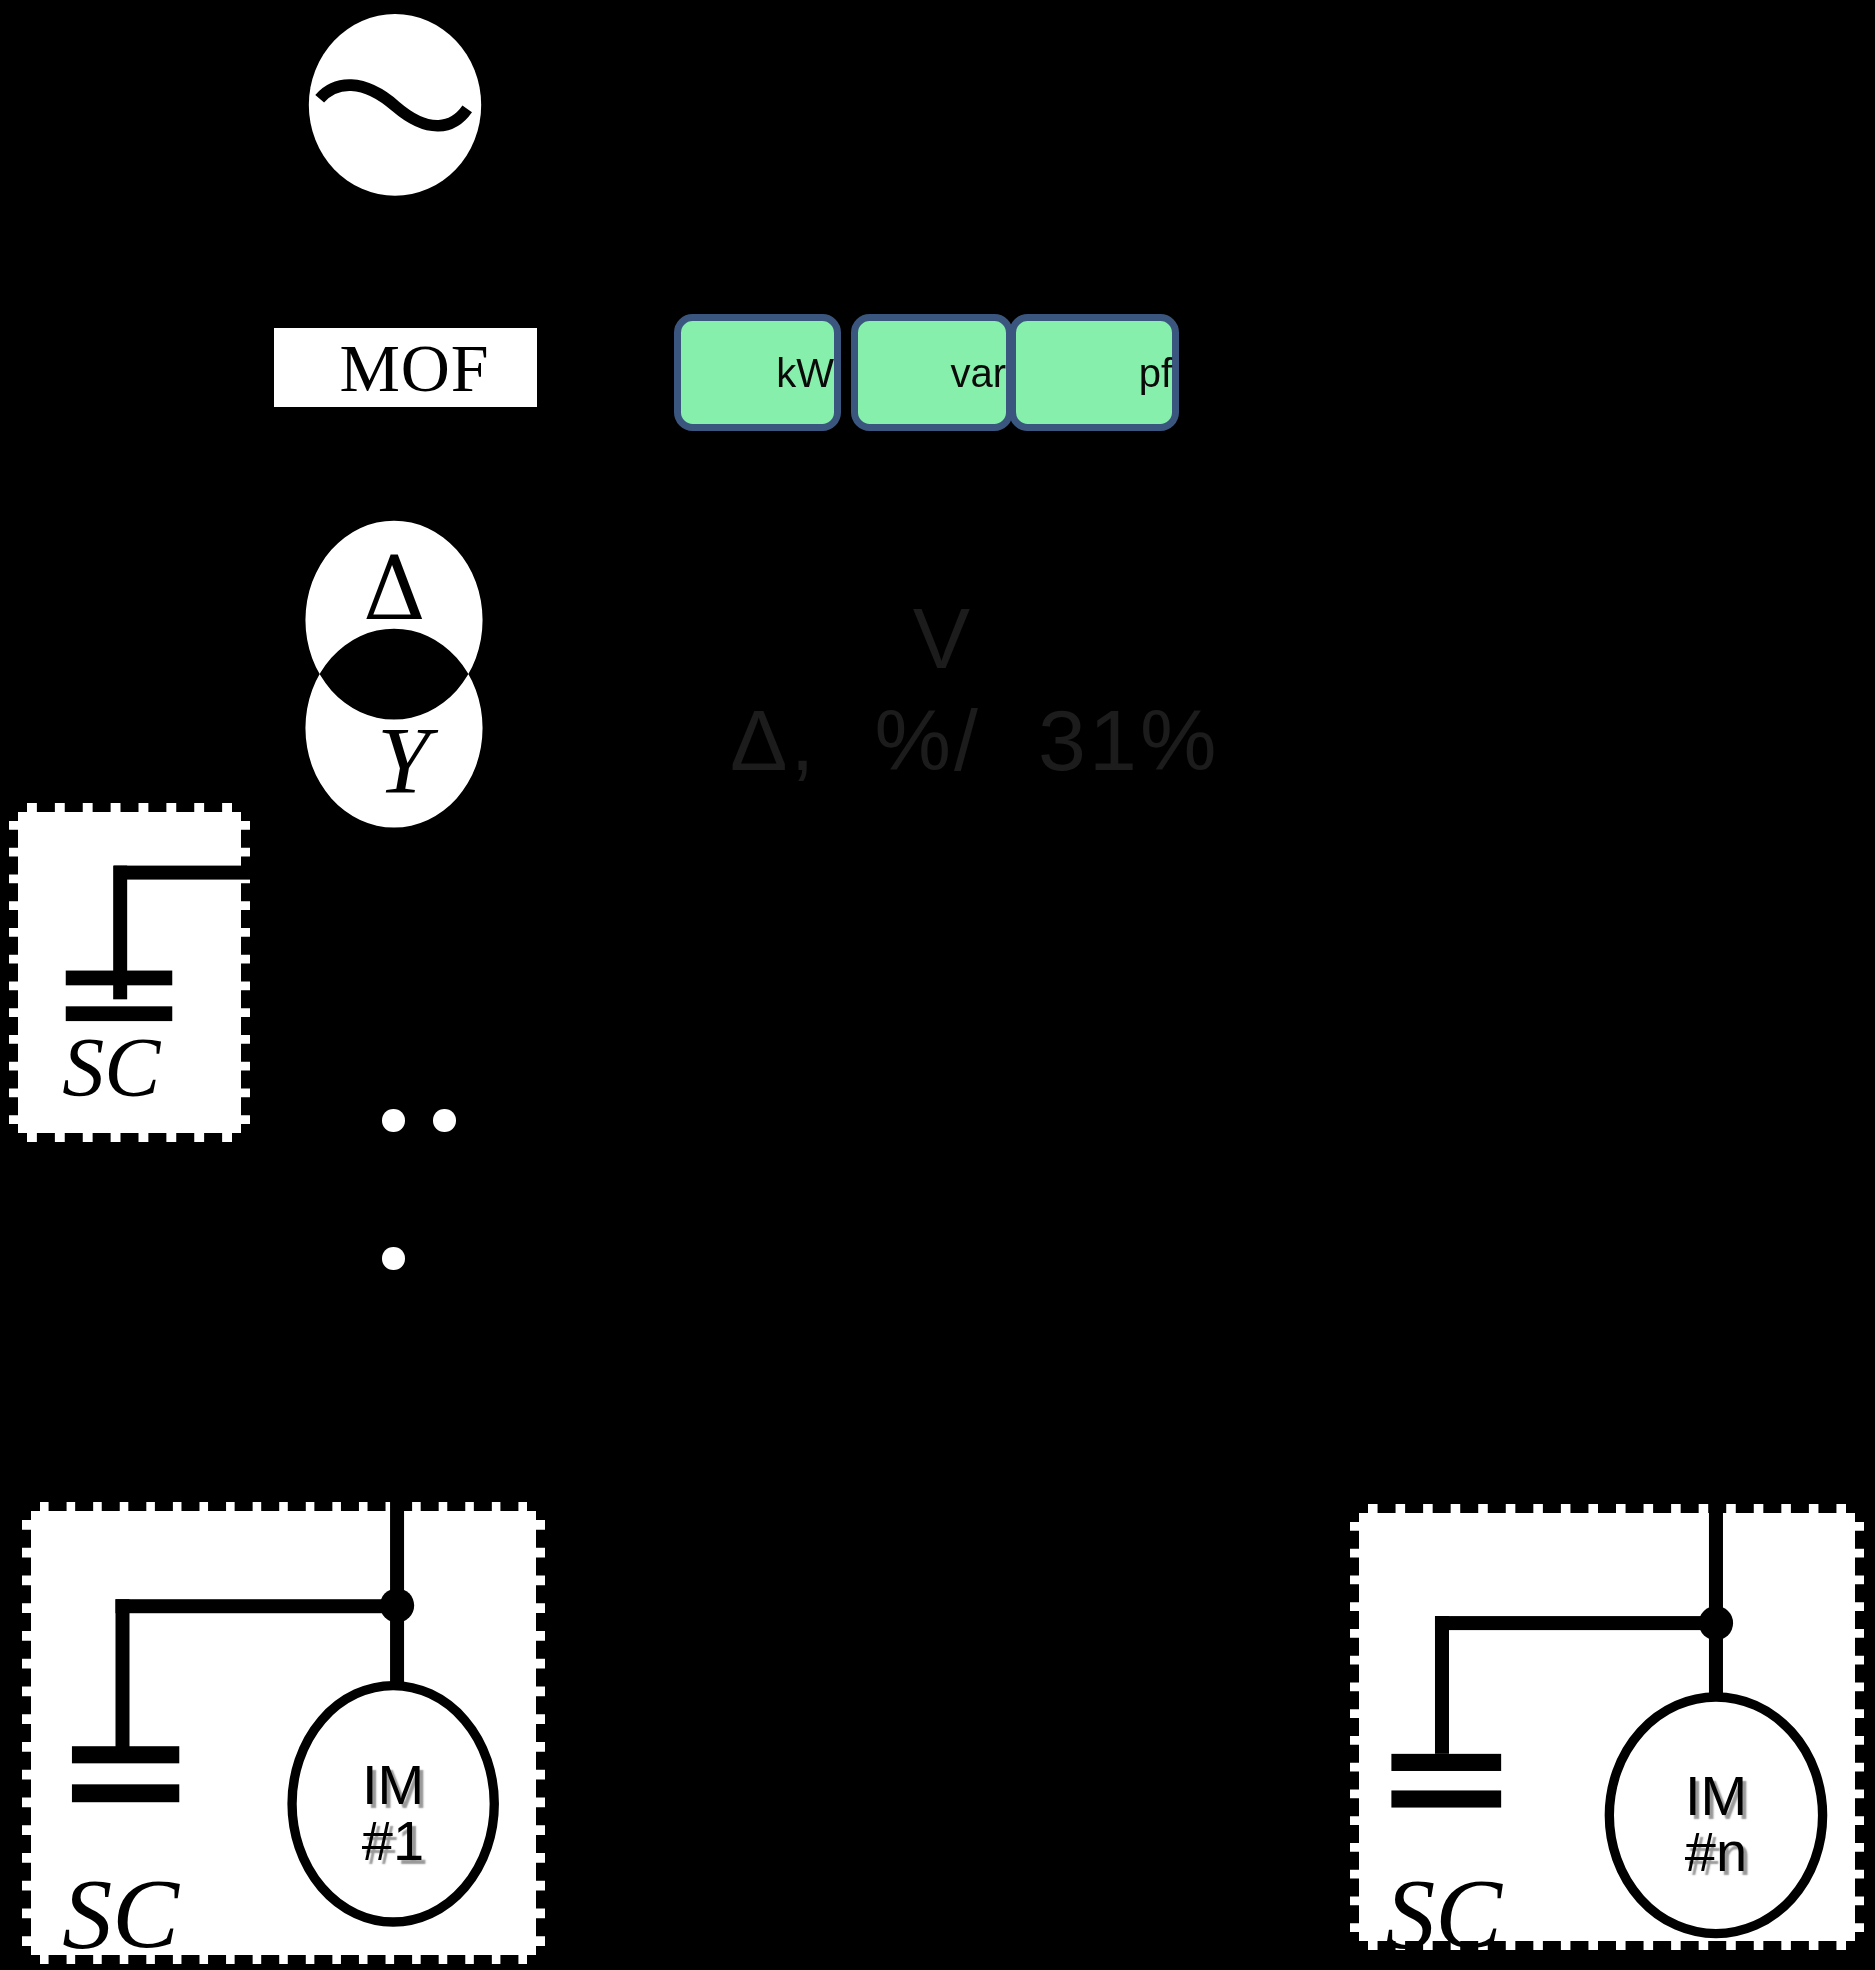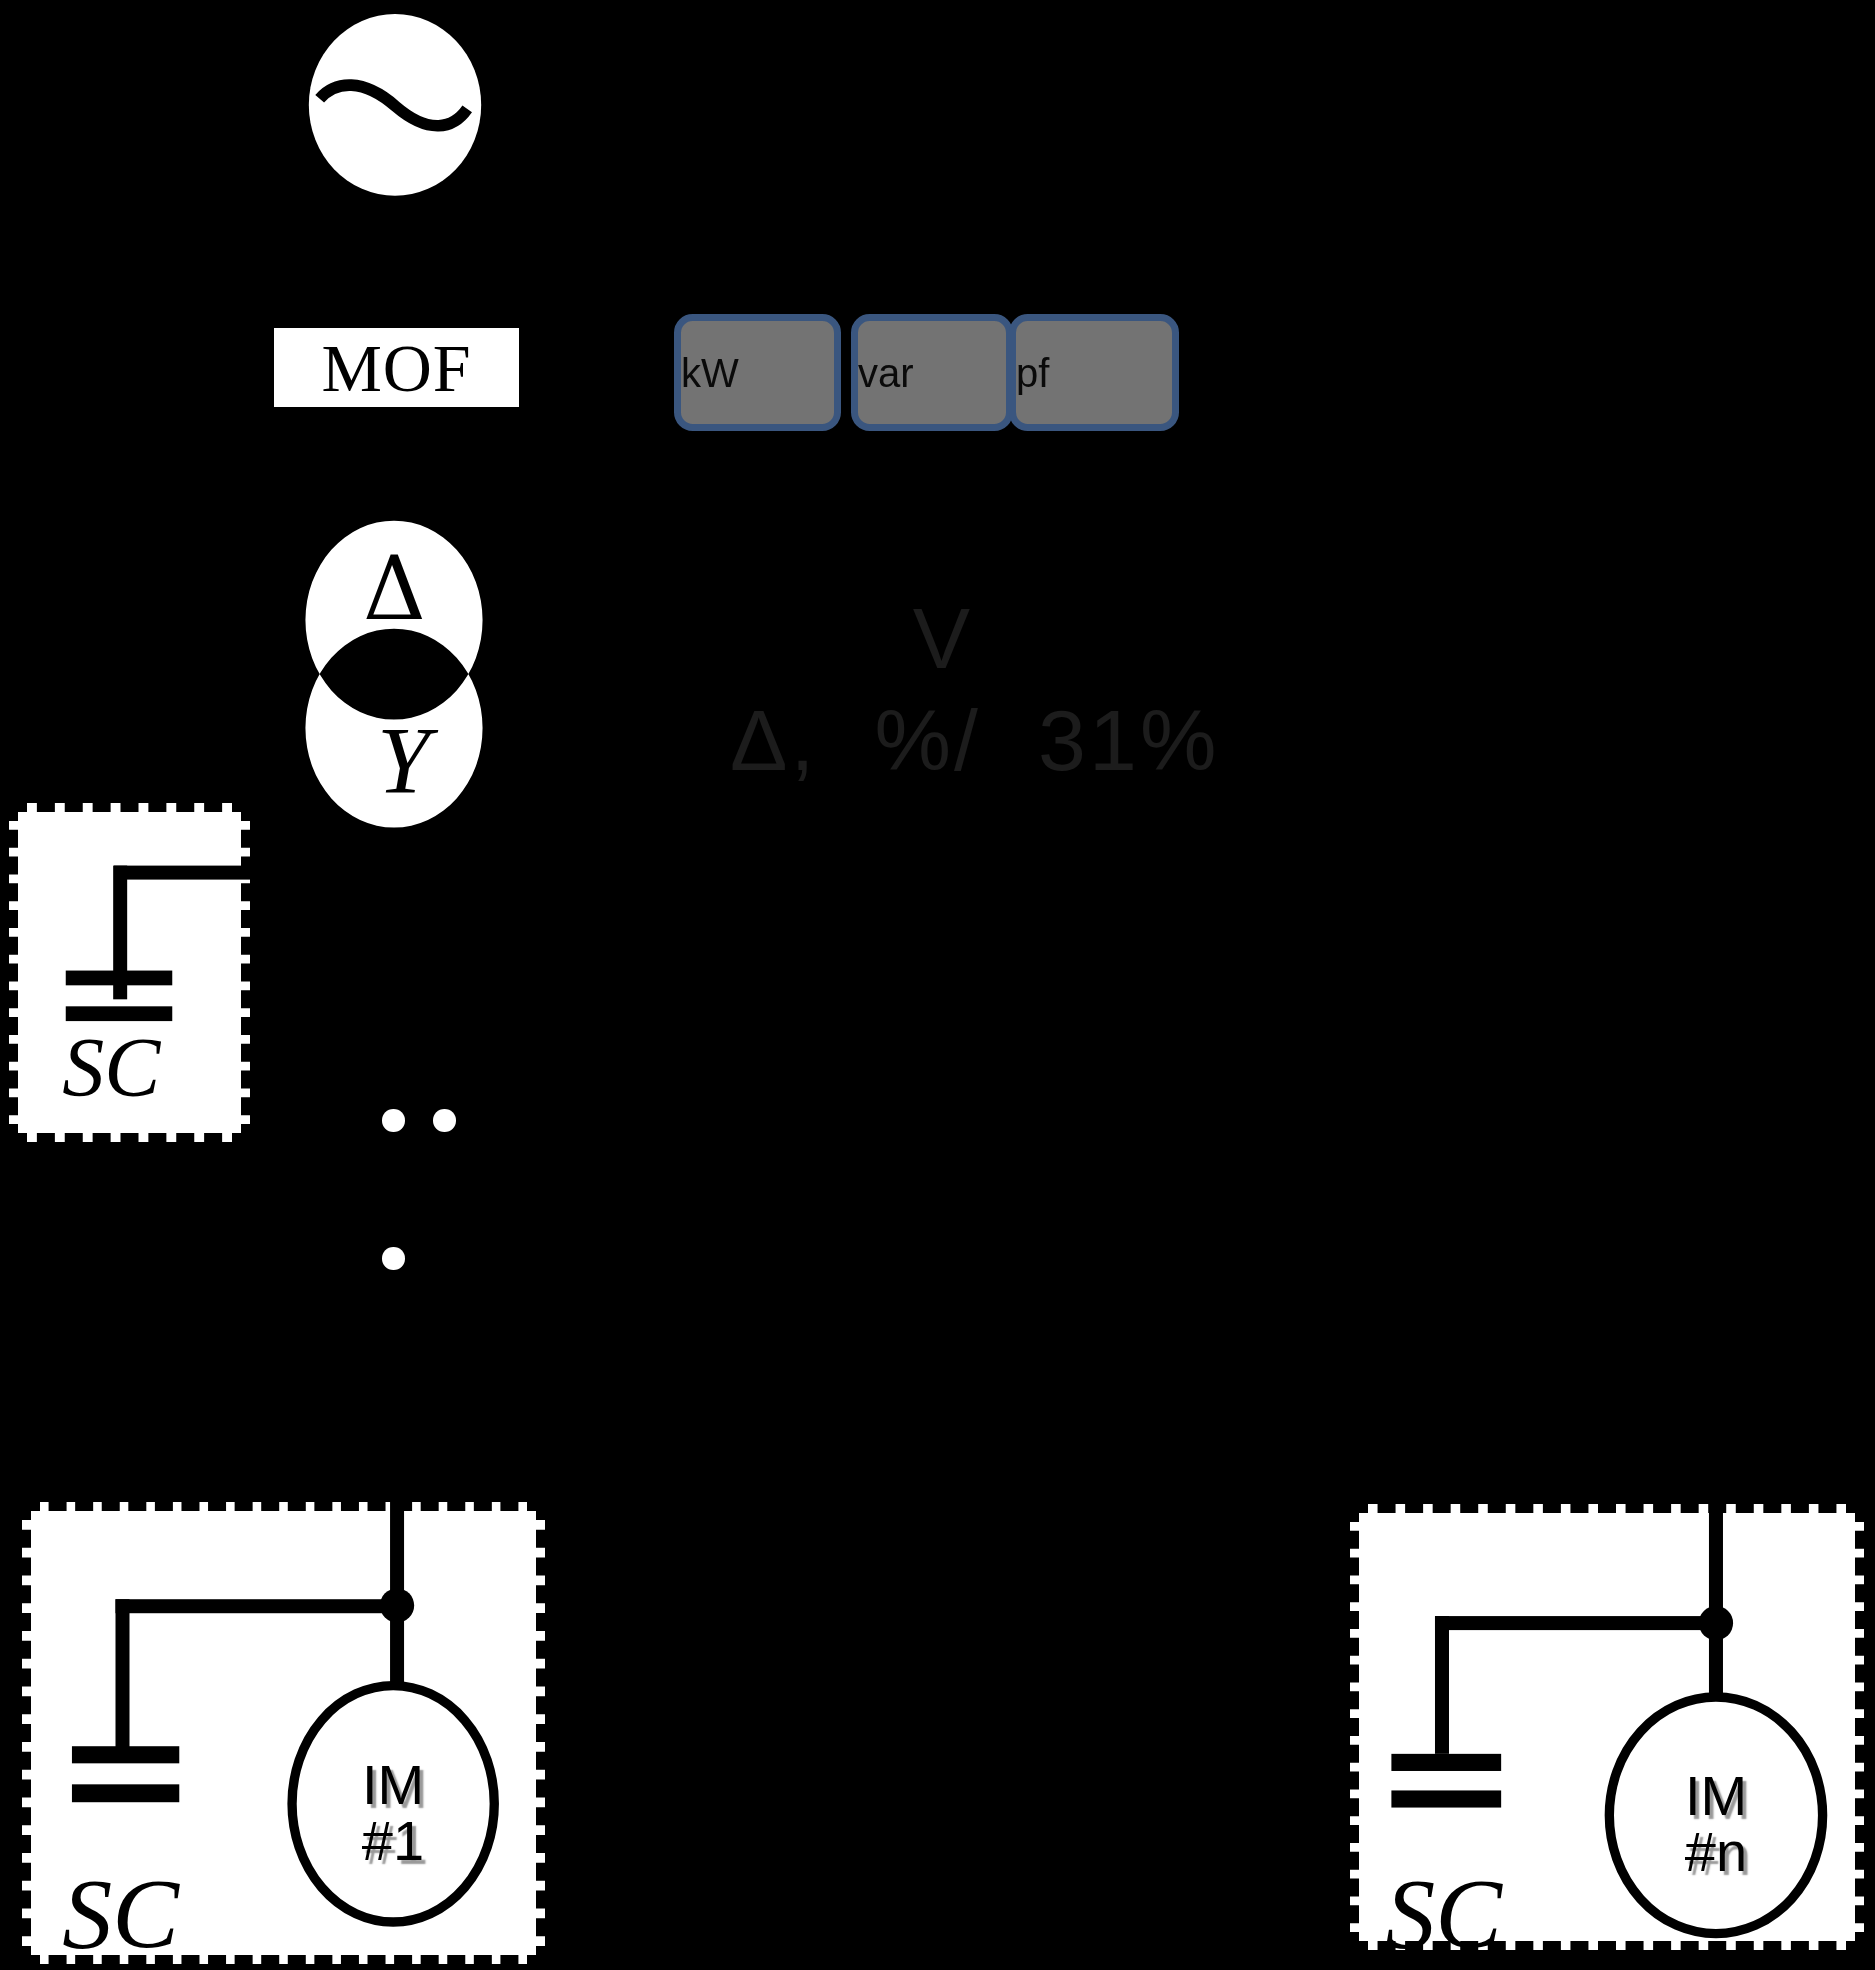--- a/index.html
+++ b/index.html
@@ -10,34 +10,34 @@
     overflow:hidden;
     font-family:"Liberation Sans", sans-serif;
   }
   .abs{position:absolute;}
   svg{display:block;overflow:visible;}
 
   
   .mof-box{
     left:274px;top:328px;width:245px;height:79px;
     background:#fff;
-    display:flex;align-items:center;justify-content:center;
+    display:flex;align-items:center;justify-content:center;padding-left:18px;
   }
   .mof-box .lbl{
     font-family:"Liberation Serif", serif;
     font-size:68px;color:#000;line-height:1;letter-spacing:0.8px;
   }
 
   .meter-box{
     top:314px;height:117px;
-    background:#737373;
+    background:#86efac;
     border:7px solid #3a567f;
     border-radius:18.7px;
     box-sizing:border-box;
-    display:flex;align-items:center;justify-content:flex-start;
+    display:flex;align-items:center;justify-content:flex-end;
   }
   .meter-box .lbl{font-size:40px;color:#0a0a0a;line-height:1;}
   .meter-kw{left:674px;width:167px;}
   .meter-var{left:844px;width:162px;margin-left:7px;}
   .meter-pf{left:1009px;width:170px;}
 
   
   .tr-delta{
     left:332px;top:546px;width:125px;text-align:center;
     font-family:"DejaVu Serif", serif;

